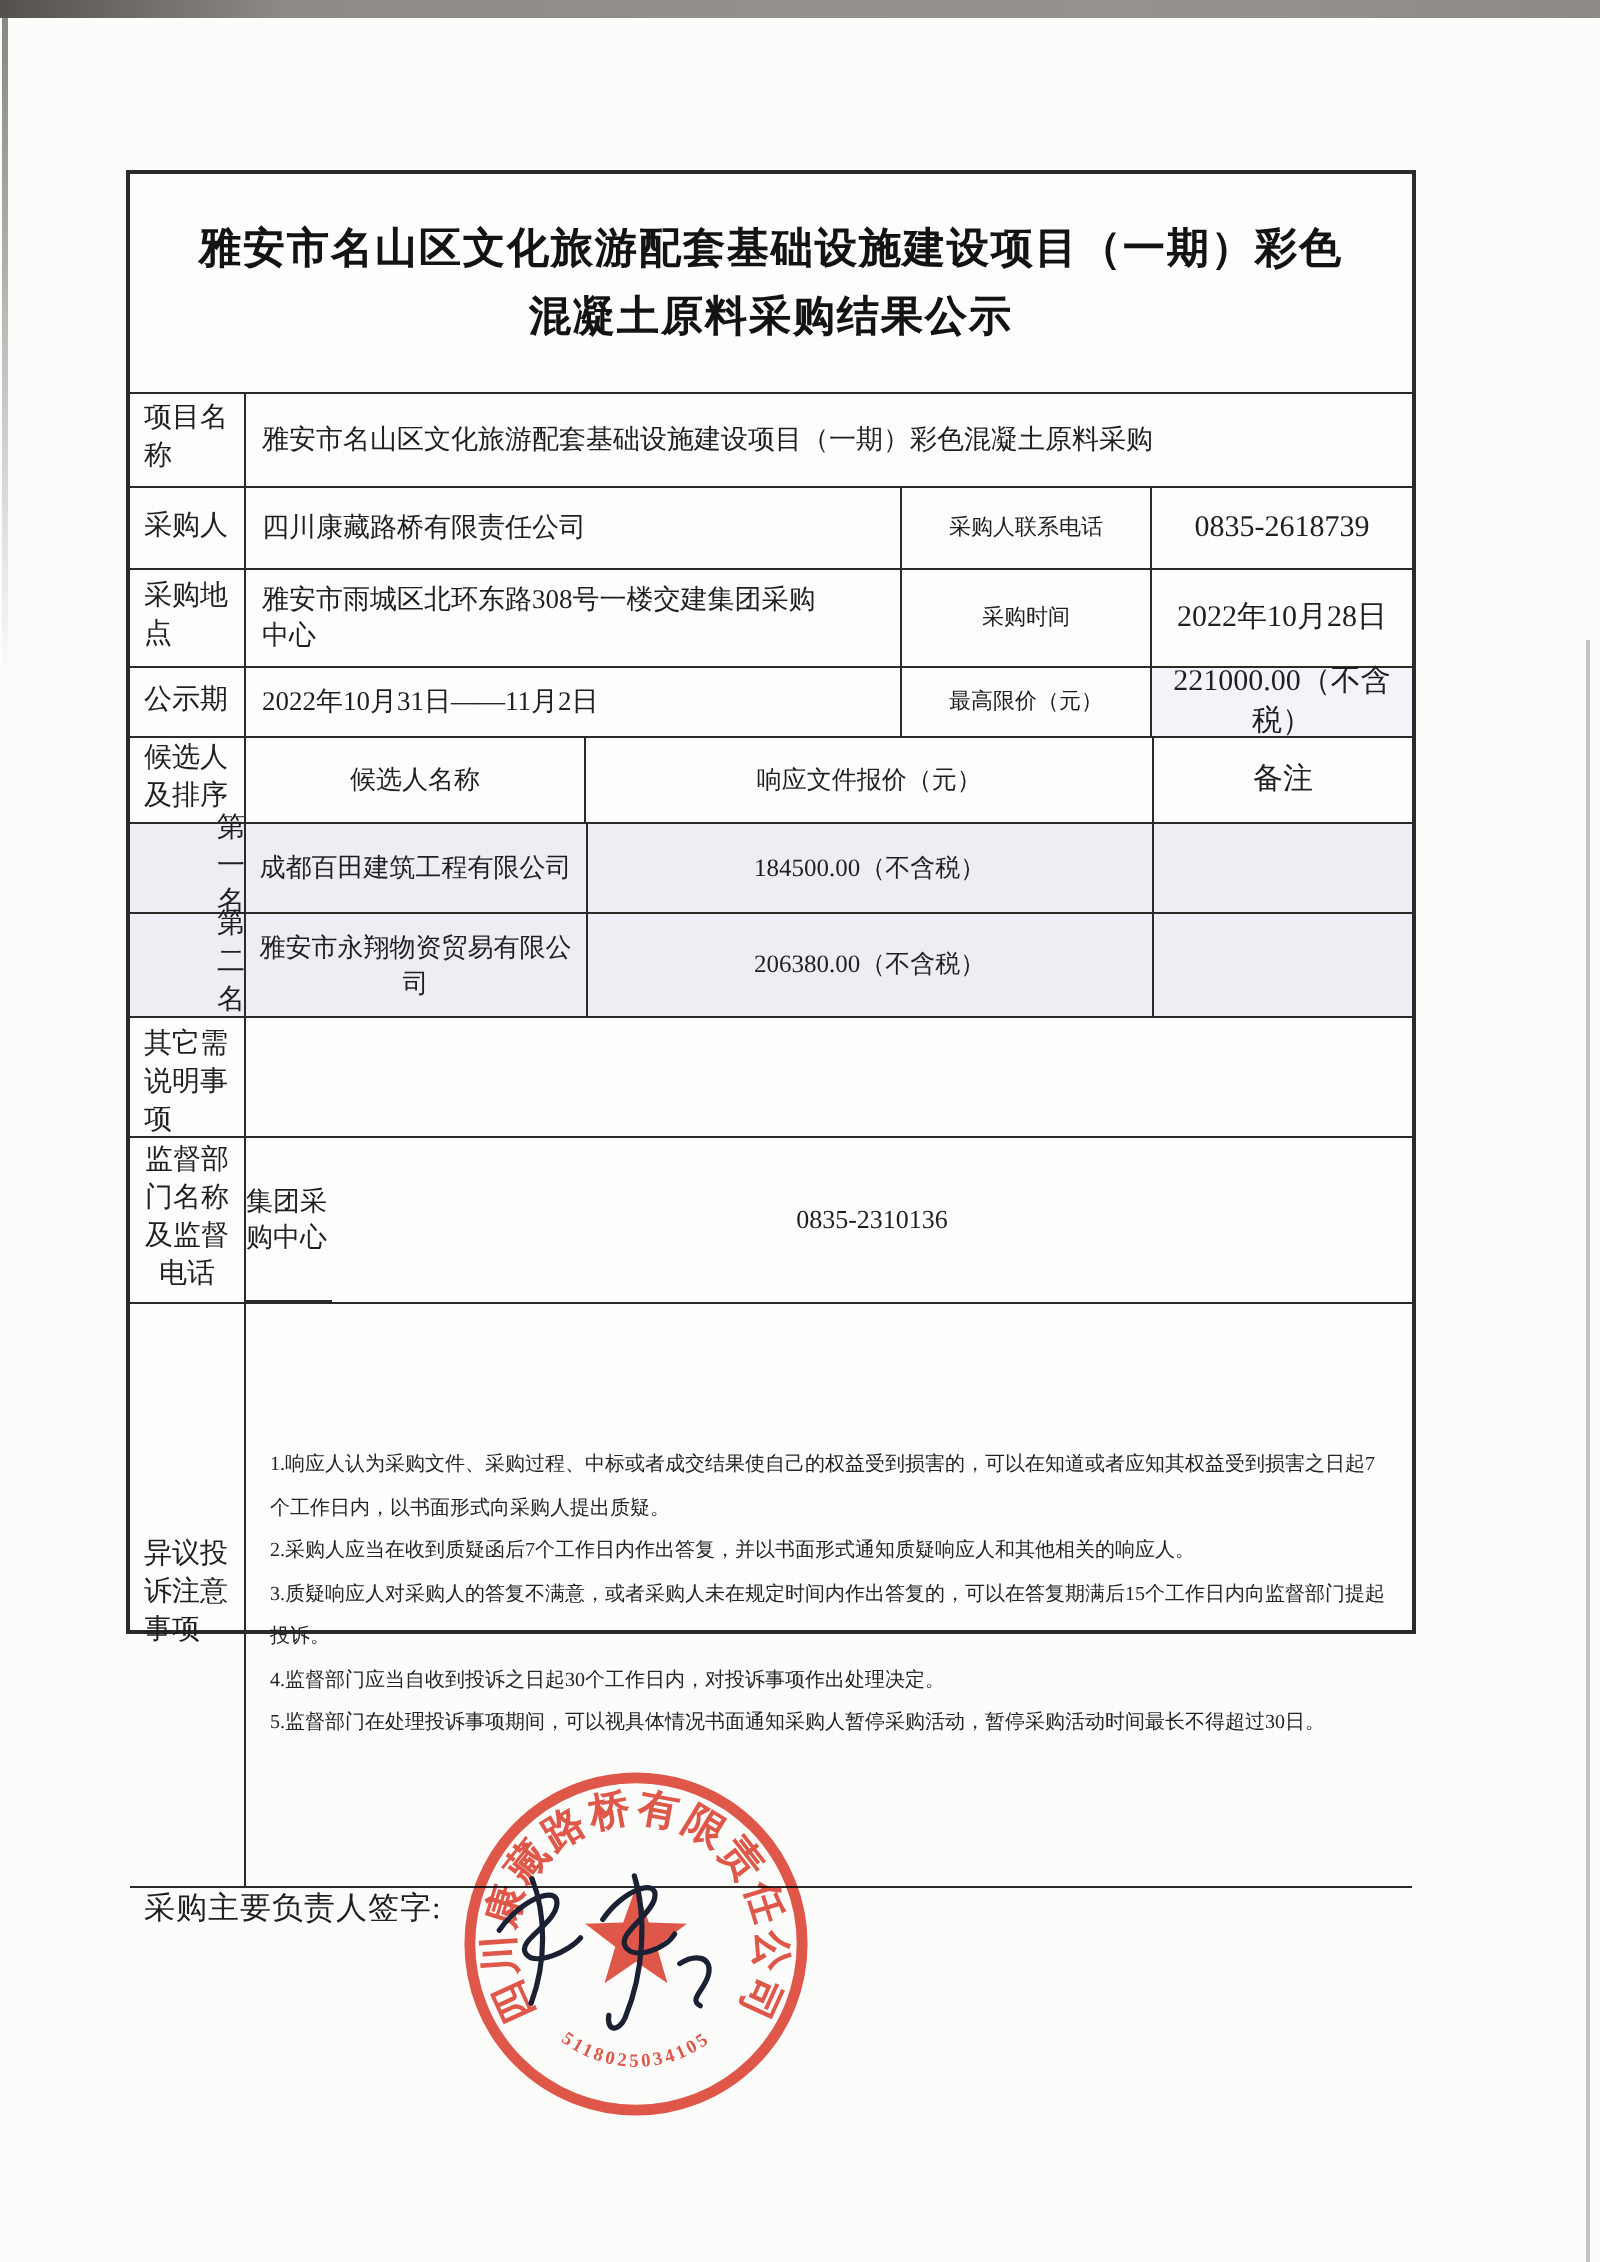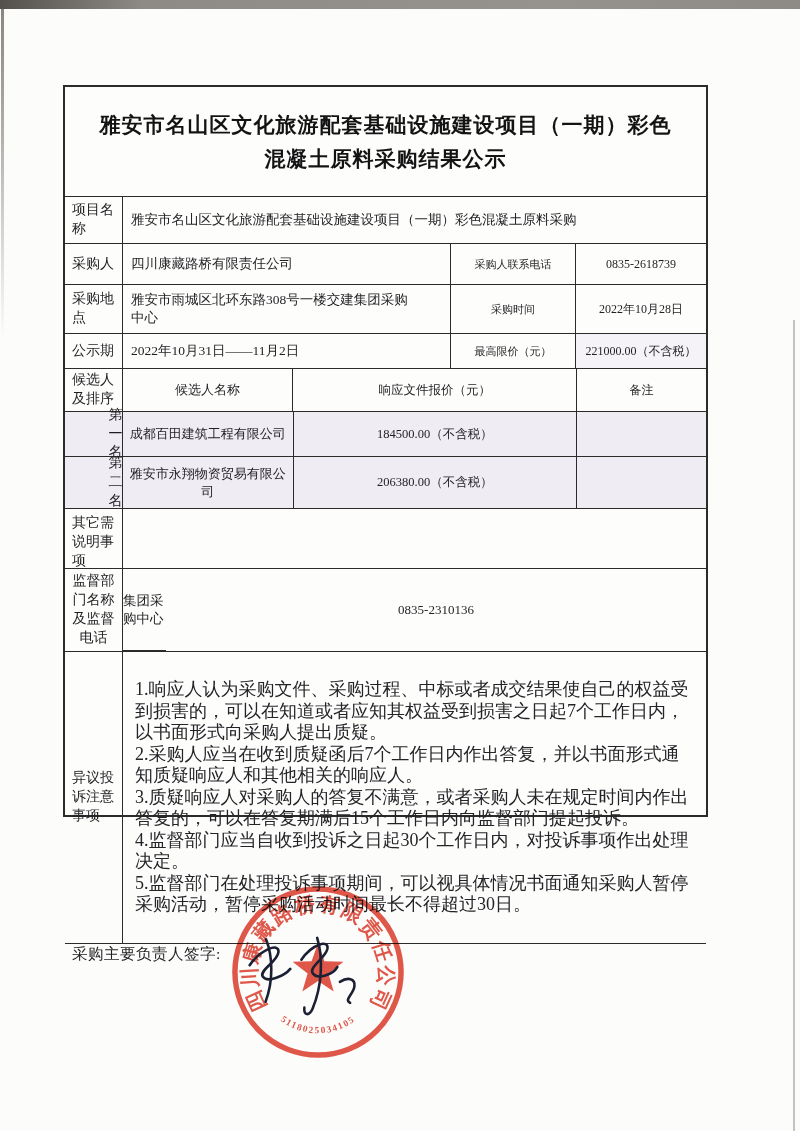--- a/index.html
+++ b/index.html
@@ -23,21 +23,21 @@
     display:flex; flex-direction:column;
   }
   .row { display:flex; border-bottom:1px solid #2d2b29; flex:0 0 auto; }
   .row:last-child { border-bottom:none; }
   .cell { border-right:1px solid #2d2b29; display:flex; align-items:center;
     white-space:pre-line; line-height:1.35; }
   .cell:last-child { border-right:none; }
   .c-label { width:58px; padding:3px 4px 3px 7px; font-size:14px; }
   .c-wide  { flex:1; padding:3px 4px 3px 8px; font-size:13.5px; }
   .c-mid   { width:125px; justify-content:center; text-align:center; font-size:11px; padding:2px; }
-  .c-last  { width:130px; justify-content:center; text-align:center; font-size:12px; padding:2px; }
+  .c-last  { width:130px; justify-content:center; text-align:center; font-size:15px; padding:2px; }
   .c-name  { width:172px; justify-content:center; text-align:center; font-size:13px; padding:2px; }
   .c-price { width:286px; justify-content:center; text-align:center; font-size:12.5px; padding:2px; }
   .center  { justify-content:center; text-align:center;padding-left:48px; }
 
   .title-row { height:110px; align-items:center; justify-content:center; }
   .doc-title { width:100%; text-align:center; white-space:pre-line;
     font-family:"Liberation Sans", sans-serif; font-weight:700;
     font-size:21px; line-height:34px; color:#131313; letter-spacing:1px; }
 
   .r-project { height:47px; }
@@ -54,21 +54,21 @@
   .r-supervision { height:83px; }
   .r-supervision .c-label { justify-content:center; text-align:center; padding:3px; }
   .sup-col { flex:1; display:flex; flex-direction:row; }
   .sup-top { flex:0 0 43px; border-bottom:1px solid #2d2b29; display:flex;
     align-items:center; justify-content:center; font-size:13.5px; }
   .sup-bottom { flex:1; display:flex; align-items:center; justify-content:center; font-size:13px; }
   .r-objection { height:292px; }
   .r-objection .c-label { justify-content:flex-start; }
   .obj-body { flex:1; display:flex; flex-direction:column; justify-content:center;
     padding:6px 10px 6px 12px; }
-  .obj-item { font-size:18px; line-height:21.5px; color:#242428; }
+  .obj-item { font-size:10px; line-height:21.5px; color:#242428; }
   .r-signature { flex:1; }
   .sig-cell { flex:1; display:flex; align-items:center; padding-left:7px;
     font-size:15.5px; letter-spacing:.5px; }
 
   .seal { position:absolute; left:229px; top:883px; width:178px; height:178px;
     mix-blend-mode:multiply; opacity:.85; z-index:5; }
   .seal text { font-family:"Liberation Serif", serif; font-weight:700; }
   .signature-svg { position:absolute; left:243px; top:925px; width:132px; height:100px;
     z-index:6; transform:rotate(-6deg); }
 </style>

